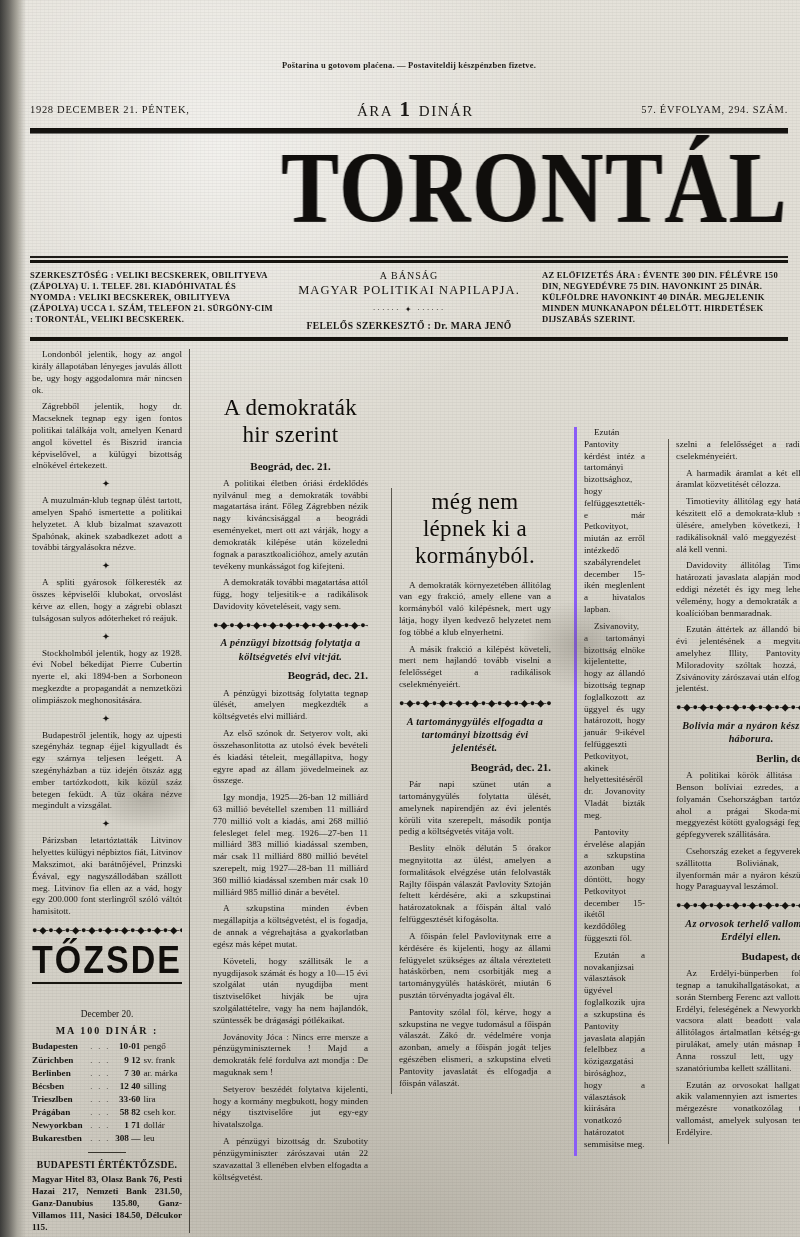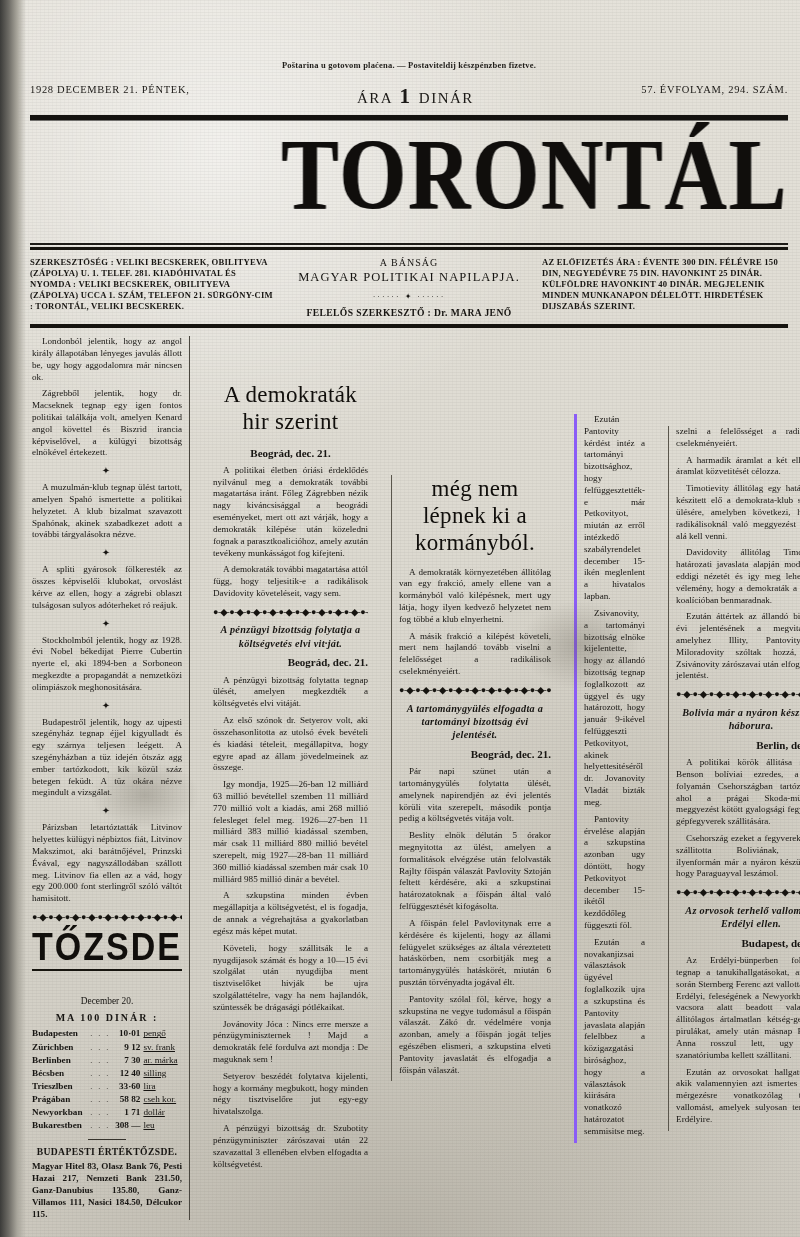--- a/index.html
+++ b/index.html
@@ -57,22 +57,22 @@
     text-align: center;
     font-size: 8.5px;
     font-weight: 700;
     letter-spacing: .2px;
     padding-top: 60px;
     color: #201e1a;
   }
   .dateline {
     display: flex;
     justify-content: space-between;
-    align-items: flex-start;
-    margin-top: 14px;
+    align-items: center;
+    margin-top: 27px;
     font-size: 10.5px;
     letter-spacing: .7px;
     color: #1b1916;
   }
   .dateline .price {
     font-size: 15px;
     letter-spacing: 1.5px;
     font-weight: 400;
   }
   .dateline .price b {
@@ -210,21 +210,21 @@
     text-align: center; font-size: 10px; font-weight: 700;
     letter-spacing: 2px; margin: 2px 0 4px;
   }
   table.rates { width: 100%; border-collapse: collapse; font-size: 9.2px; }
   table.rates td { padding: .6px 0; vertical-align: baseline; }
   table.rates td.city { font-weight: 700; white-space: nowrap; }
   table.rates td.dots {
     color: #2a2722; text-align: center; letter-spacing: 2px; font-size: 8px;
   }
   table.rates td.val { text-align: right; font-weight: 700; padding-right: 3px; white-space: nowrap; }
-  table.rates td.cur { text-align: left; white-space: nowrap; text-decoration: underline; }
+  table.rates td.cur { text-align: left; white-space: nowrap; }
   .mini-rule { width: 38px; height: 1px; background: #36332c; margin: 6px auto 6px; }
   .bank-head {
     text-align: center; font-size: 9.6px; font-weight: 700;
     letter-spacing: .4px; margin-bottom: 2px;
   }
   .bank-body { font-size: 9.1px; line-height: 1.32; text-align: justify; font-weight: 700; }
 
   
   .smudge {
     position: absolute; pointer-events: none; z-index: 5;
@@ -360,21 +360,21 @@
       <div class="col c2">
         <div class="headline">
           <span>A demokraták hir szerint</span>
         </div>
         <div class="dateplace ctr">Beográd, dec. 21.</div>
         <p>A politikai életben óriási érdeklődés nyilvánul meg a demokraták további magatartása iránt. Főleg Zágrebben nézik nagy kiváncsisággal a beográdi eseményeket, mert ott azt várják, hogy a demokraták kilépése után közeledni fognak a parasztkoalicióhoz, amely azután tevékeny munkásságot fog kifejteni.</p>
         <p>A demokraták további magatartása attól függ, hogy teljesitik-e a radikálisok Davidovity követeléseit, vagy sem.</p>
         <div class="ornament">●-◆-●-◆-●-◆-●-◆-●-◆-●-◆-●-◆-●-◆-●-◆-●-◆-●-◆-●-◆-●-◆-●-◆-●-◆-●-◆-●-◆-●-◆-●-◆-●-◆-●-◆-●-◆-●-◆-●</div>
         <div class="subhead">A pénzügyi bizottság folytatja a költségvetés elvi vit·ját.</div>
         <div class="dateplace">Beográd, dec. 21.</div>
-        <p>A pénzügyi bizottság folytatta tegnap ülését, amelyen megkezdték a költségvetés elvi vitáját.</p>
+        <p>A pénzügyi bizottság folytatta tegnap ülését, amelyen megkezdték a költségvetés elvi milliárd.</p>
         <p>Az első szónok dr. Setyerov volt, aki összehasonlitotta az utolsó évek bevételi és kiadási tételeit, megállapitva, hogy egyre apad az állam jövedelmeinek az összege.</p>
         <p>Igy mondja, 1925—26-ban 12 milliárd 63 millió bevétellel szemben 11 milliárd 770 millió volt a kiadás, ami 268 millió felesleget felel meg. 1926—27-ben 11 milliárd 383 millió kiadással szemben, már csak 11 milliárd 880 millió bevétel szerepelt, mig 1927—28-ban 11 milliárd 360 millió kiadással szemben már csak 10 milliárd 985 millió dinár a bevétel.</p>
         <p>A szkupstina minden évben megállapitja a költségvetést, el is fogadja, de annak a végrehajtása a gyakorlatban egész más képet mutat.</p>
         <p>Követeli, hogy szállitsák le a nyugdijasok számát és hogy a 10—15 évi szolgálat után nyugdijba ment tisztviselőket hivják be ujra szolgálattételre, vagy ha nem hajlandók, szüntessék be drágasági pótlékaikat.</p>
         <p>Jovánovity Jóca : Nincs erre mersze a pénzügyminiszternek ! Majd a demokraták felé fordulva azt mondja : De maguknak sem !</p>
         <p>Setyerov beszédét folytatva kijelenti, hogy a kormány megbukott, hogy minden négy tisztviselőre jut egy-egy hivatalszolga.</p>
         <p>A pénzügyi bizottság dr. Szubotity pénzügyminiszter zárószavai után 22 szavazattal 3 ellenében elvben elfogadta a költségvetést.</p>
       </div>
 
       <div class="col c3">

